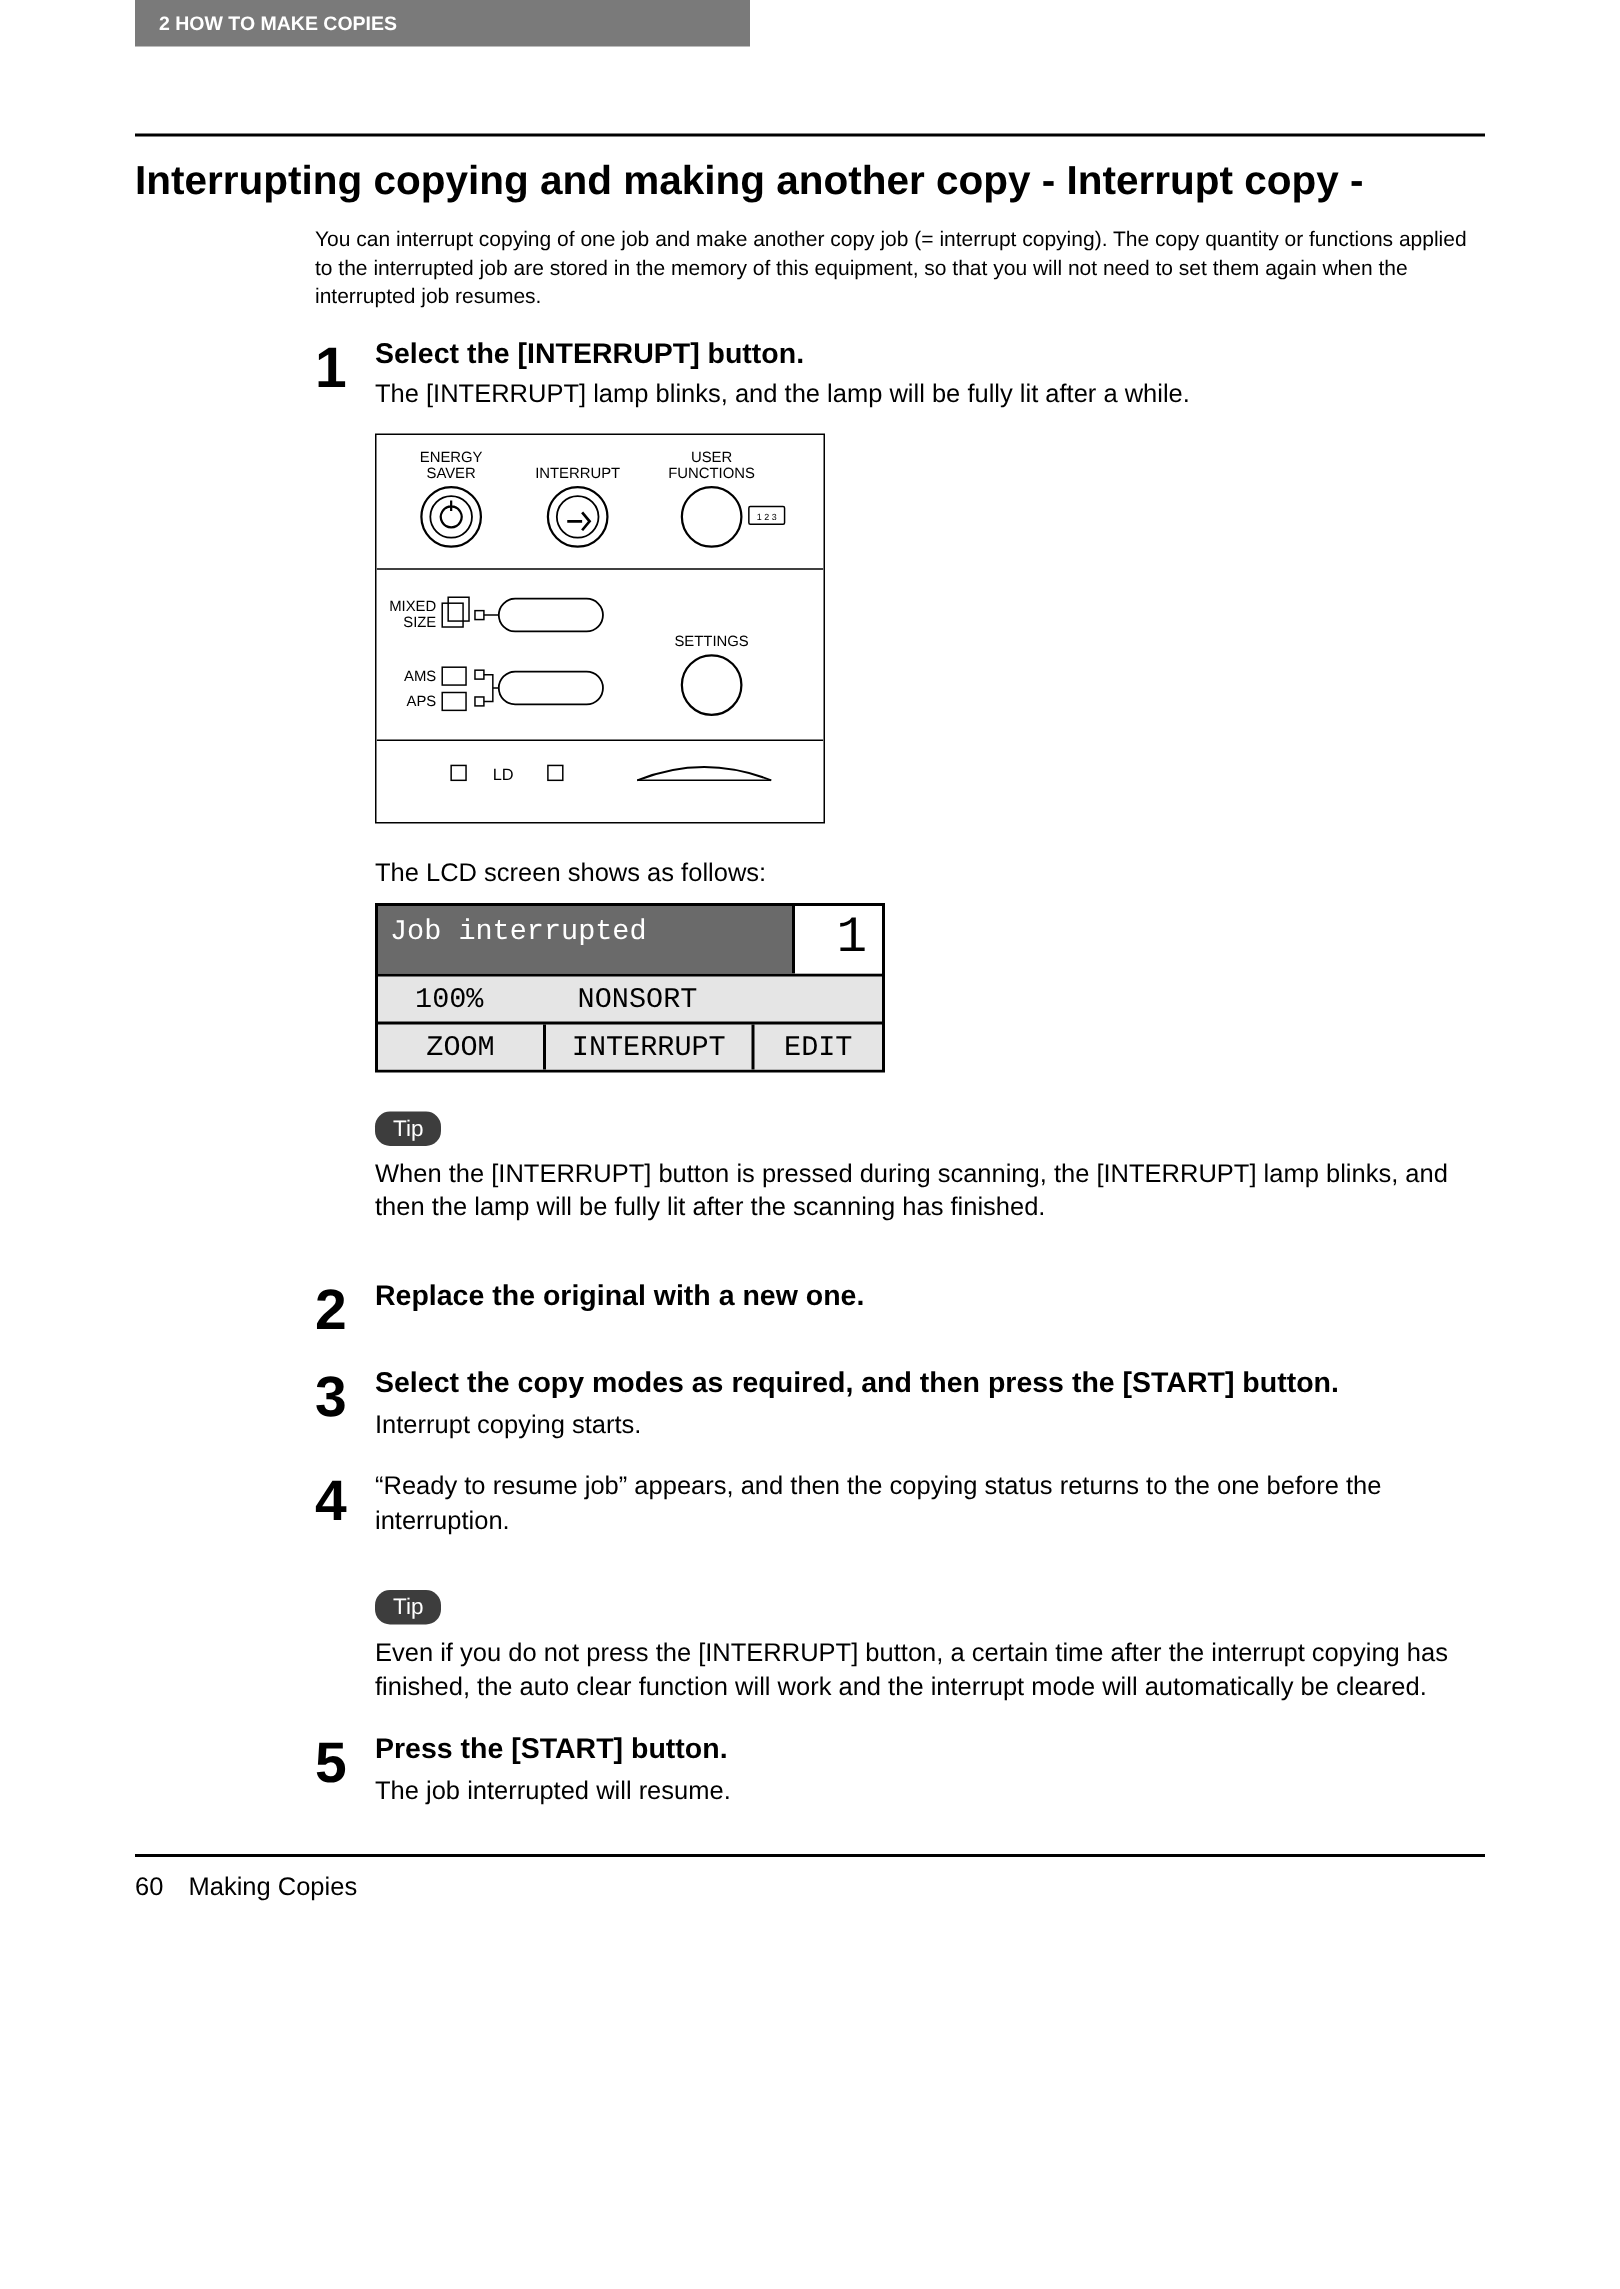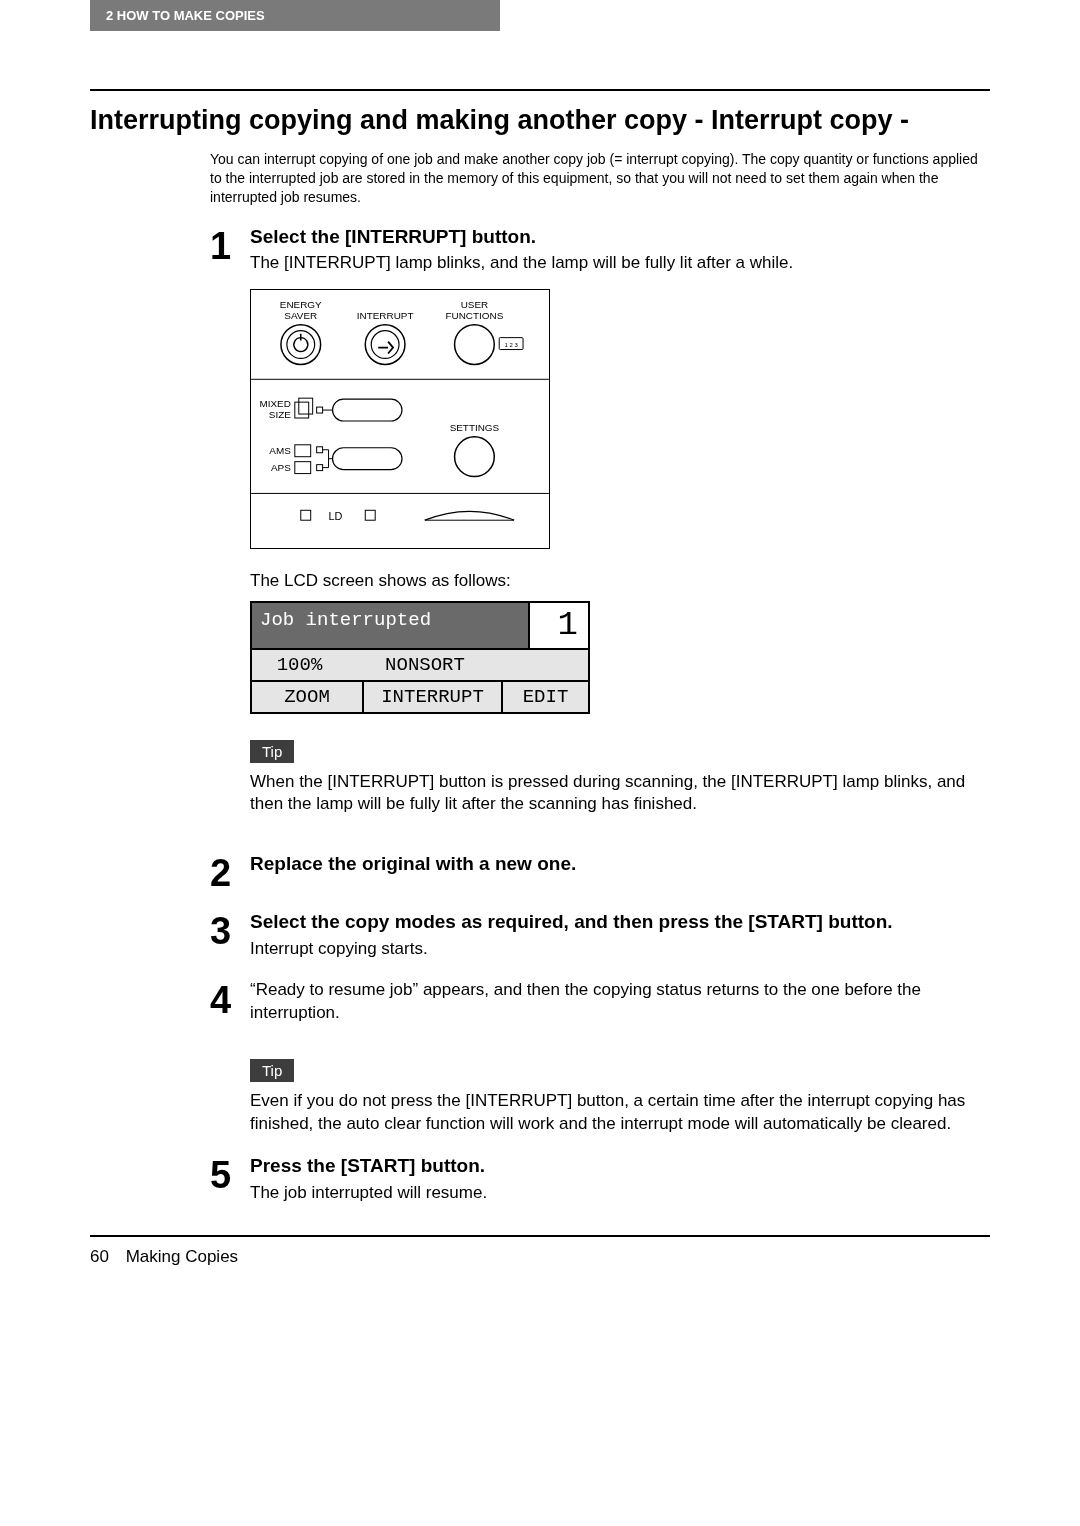--- a/index.html
+++ b/index.html
@@ -117,20 +117,21 @@
   .lcd-row3 .c1 { width: 112px; text-align: center; padding: 4px 0; border-right: 2px solid #000;}
   .lcd-row3 .c2 { flex:1; text-align: center; padding: 4px 0; border-right: 2px solid #000;}
   .lcd-row3 .c3 { width: 85px; text-align: center; padding: 4px 0;}
   .tip-label {
     display: inline-block;
     background: #3d3d3d;
     color: #fff;
     font-size: 15px;
     padding: 3px 12px;
     margin: 26px 0 8px 0;
+    border-radius: 10px;
   }
   .tip-text {
     font-size: 17px;
     line-height: 1.35;
   }
   .footer {
     font-size: 17px;
     margin-top: 8px;
   }
   .footer .pnum { display: inline-block; margin-right: 12px; }

